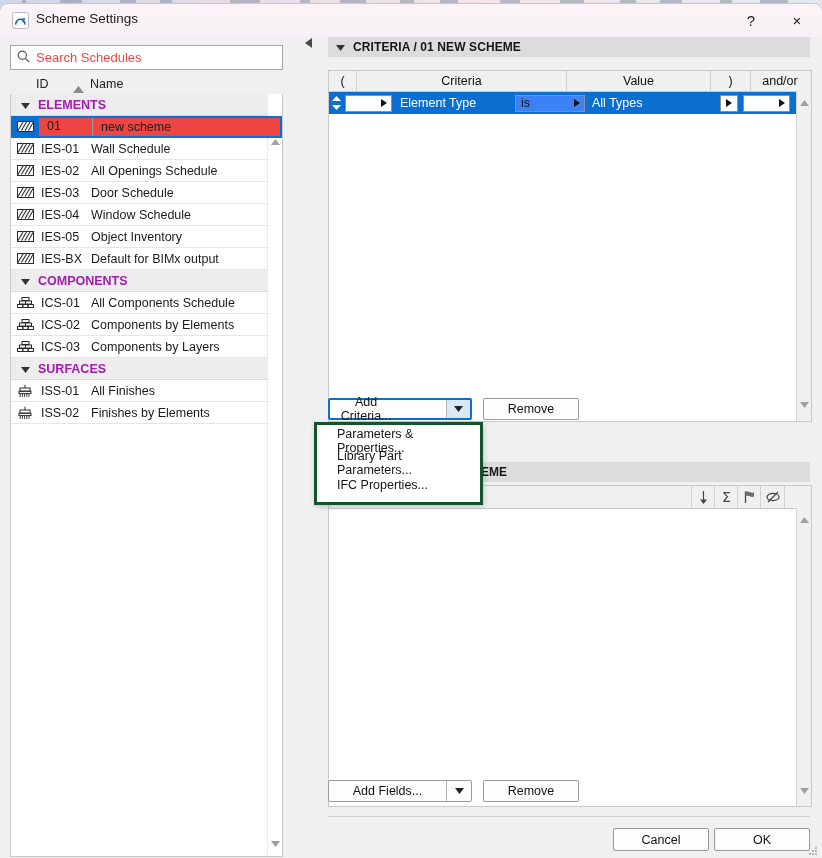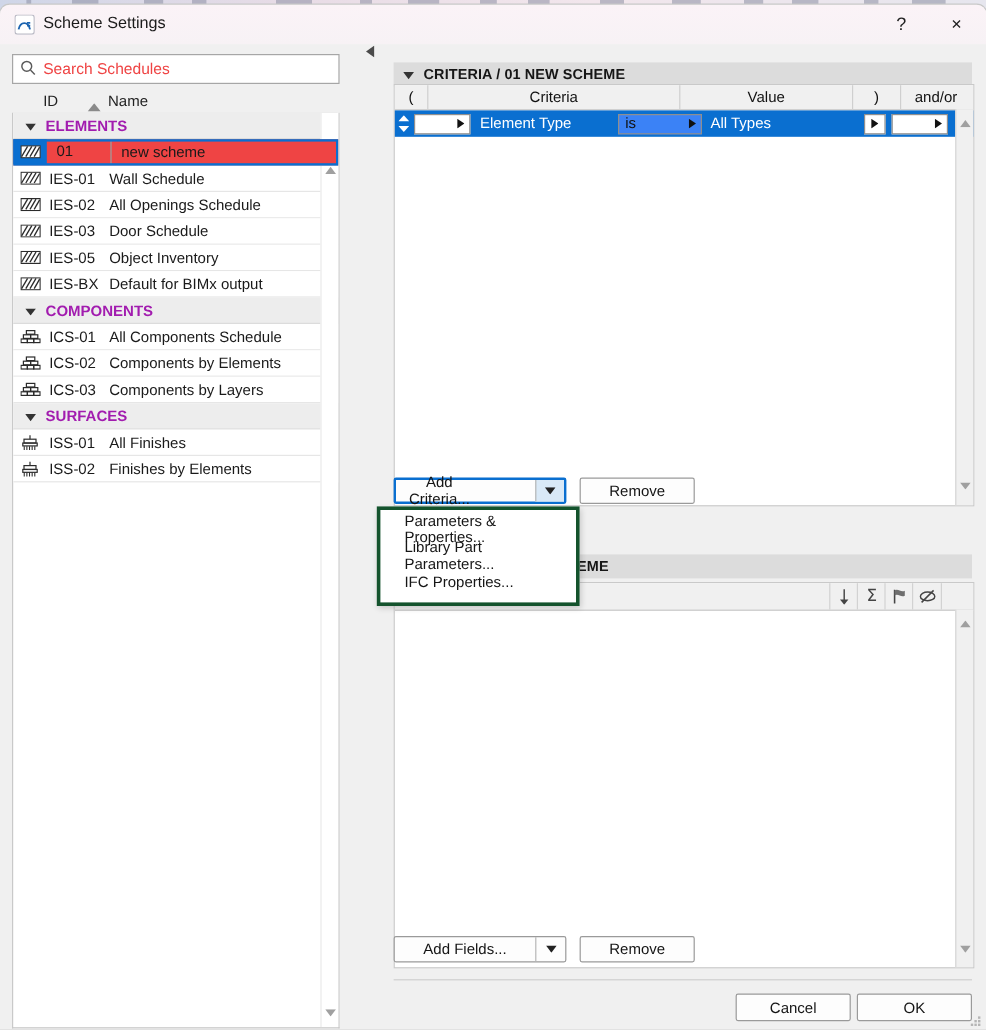--- a/index.html
+++ b/index.html
@@ -66,21 +66,21 @@
     justify-content:center;font-family:"Liberation Sans",sans-serif;box-sizing:border-box;}
   
   #splitter{position:absolute;left:300px;top:33px;width:22px;height:821px;background:#f0f0f0;}
   #splitter-tri{position:absolute;left:5px;top:0px;}
   
   #right-panel{position:absolute;left:322px;top:33px;width:500px;height:821px;background:#f0f0f0;}
   .sec-header{position:absolute;left:6px;width:482px;height:20px;background:#dcdcdc;
     display:flex;align-items:center;font-weight:bold;font-size:12px;color:#161616;
     letter-spacing:.1px;}
   .sec-header .tri{margin-left:8px;margin-right:8px;}
-  #crit-header{top:15px;}
+  #crit-header{top:0;}
   #crit-table{position:absolute;left:6px;top:33px;width:482px;height:350px;
     background:#fff;border:1px solid #c9c9c9;}
   #crit-colhead{height:20px;background:#f0f0f0;border-bottom:1px solid #c9c9c9;
     display:flex;align-items:center;font-size:12.5px;color:#111;}
   .ch{height:20px;line-height:20px;text-align:center;border-right:1px solid #cfcfcf;
     box-sizing:border-box;}
   #crit-row{height:22px;background:#0a6fd0;display:flex;align-items:center;color:#fff;
     font-size:12.5px;position:relative;}
   .spin{width:14px;height:22px;display:flex;flex-direction:column;align-items:center;
     justify-content:center;flex:0 0 auto;}
@@ -262,20 +262,35 @@
               <svg width="17" height="11" viewBox="0 0 17 11">
                 <rect x="0.5" y="0.5" width="16" height="10" fill="#fff" stroke="#2b2b2b"></rect>
                 <g stroke="#2b2b2b" stroke-width="1.1">
                   <line x1="1" y1="9.5" x2="6" y2="1"></line>
                   <line x1="4.5" y1="9.5" x2="9.5" y2="1"></line>
                   <line x1="8" y1="9.5" x2="13" y2="1"></line>
                   <line x1="11.5" y1="9.5" x2="16" y2="1.6"></line>
                 </g>
               </svg>
             </span>
+            <span class="sid">IES-04</span>
+            <span class="snm">Window Schedule</span>
+          </div>
+          <div class="sch-row">
+            <span class="ico">
+              <svg width="17" height="11" viewBox="0 0 17 11">
+                <rect x="0.5" y="0.5" width="16" height="10" fill="#fff" stroke="#2b2b2b"></rect>
+                <g stroke="#2b2b2b" stroke-width="1.1">
+                  <line x1="1" y1="9.5" x2="6" y2="1"></line>
+                  <line x1="4.5" y1="9.5" x2="9.5" y2="1"></line>
+                  <line x1="8" y1="9.5" x2="13" y2="1"></line>
+                  <line x1="11.5" y1="9.5" x2="16" y2="1.6"></line>
+                </g>
+              </svg>
+            </span>
             <span class="sid">IES-05</span>
             <span class="snm">Object Inventory</span>
           </div>
           <div class="sch-row">
             <span class="ico">
               <svg width="17" height="11" viewBox="0 0 17 11">
                 <rect x="0.5" y="0.5" width="16" height="10" fill="#fff" stroke="#2b2b2b"></rect>
                 <g stroke="#2b2b2b" stroke-width="1.1">
                   <line x1="1" y1="9.5" x2="6" y2="1"></line>
                   <line x1="4.5" y1="9.5" x2="9.5" y2="1"></line>

